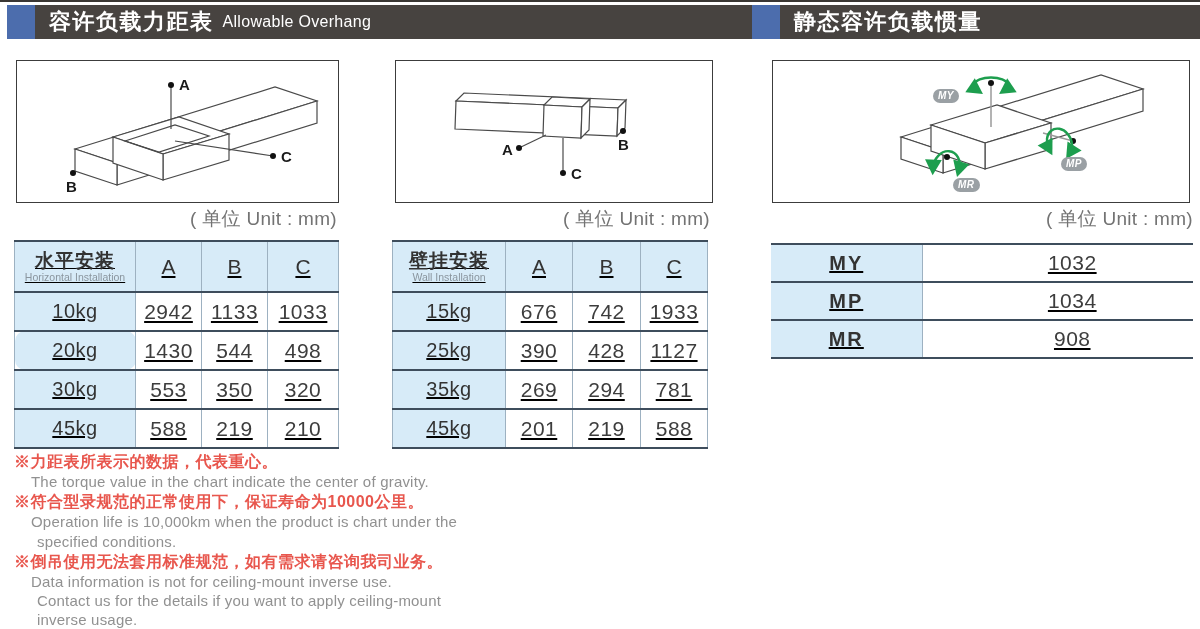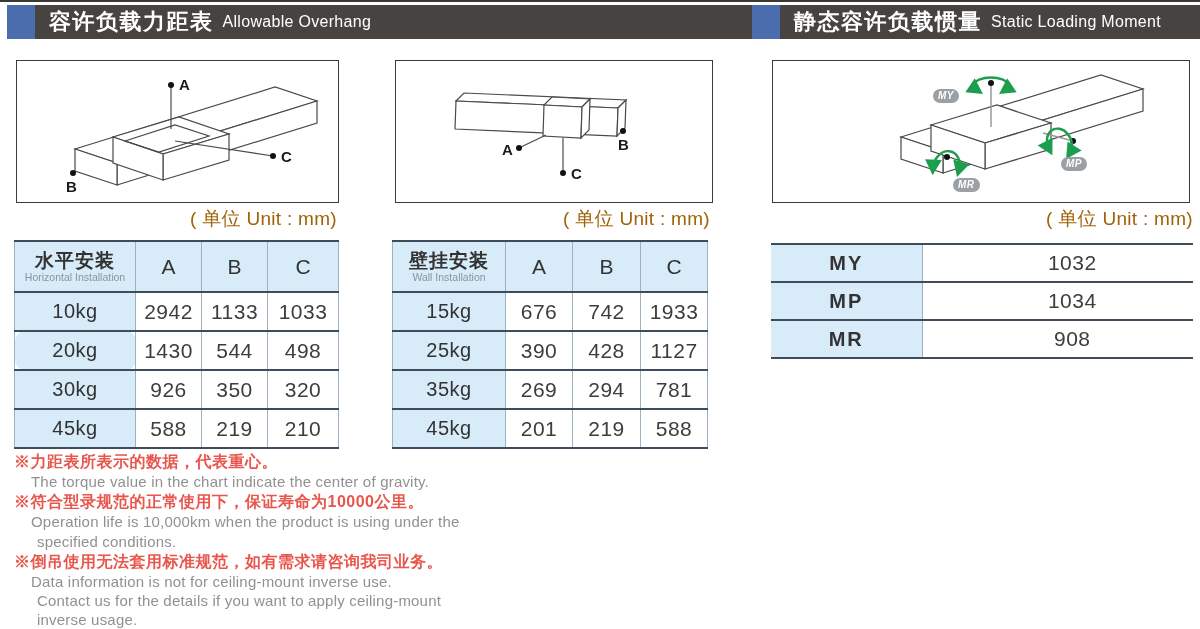--- a/index.html
+++ b/index.html
@@ -19,24 +19,24 @@
   .hen { font-size:16px; font-weight:500; margin-left:9px; white-space:nowrap; letter-spacing:0.3px; }
 
   
   .diagbox { position:absolute; border:1.5px solid #3c3c3c; background:#fff; }
   .diagbox svg { display:block; }
   .ptlabel { position:absolute; font-weight:bold; font-size:15px; color:#1a1a1a; }
   .badge {
     position:absolute; background:#9aa0a4; color:#fff; font-size:10px; font-weight:bold;
     font-style:italic; padding:1px 5px 2px 5px; border-radius:7px; letter-spacing:0.5px; line-height:11px;
   }
-  .unit { position:absolute; font-size:19px; color:#a16207; text-align:right; letter-spacing:0.3px; }
-
-  
-  table.dt { position:absolute; border-collapse:collapse; table-layout:fixed; }
+  .unit { position:absolute; font-size:19px; color:#737373; text-align:right; letter-spacing:0.3px; }
+
+  
+  table.dt { position:absolute; border-collapse:collapse; table-layout:fixed;text-decoration:underline; }
   table.dt td {
     border-left:1px solid #9db1c1; border-right:1px solid #9db1c1;
     border-top:2px solid #3e4d5c; border-bottom:2px solid #3e4d5c;
     text-align:center; vertical-align:middle; padding:0;
   }
   td.blue { background:#d7ebf8; }
   .t-head-zh { font-size:19px; font-weight:bold; color:#333; line-height:21px; letter-spacing:1px; }
   .t-head-en { font-size:10.5px; color:#8a959e; line-height:12px; white-space:nowrap; }
   .colhead { font-size:21px; color:#333; }
   .loadcell { font-size:20px; color:#333; letter-spacing:0.5px; }
@@ -64,21 +64,20 @@
 
   <div class="secheader" style="left:7px; width:782px;border-radius:9px;">
     <span class="bluesq"></span>
     <span class="hzh">容许负载力距表</span>
     <span class="hen">Allowable Overhang</span>
   </div>
 
   <div class="secheader" style="left:752px; width:448px;">
     <span class="bluesq"></span>
     <span class="hzh">静态容许负载惯量</span>
-    <span class="hen">Static Loading Moment</span>
   </div>
 
   <div class="diagbox" style="left:16px; top:60px; width:321px; height:141px;">
     <svg width="321" height="141" viewBox="0 0 321 141">
       <polygon class="dface" points="58,88 258,26 300,40 100,102"></polygon>
       <polygon class="dface" points="100,102 300,40 300,62 100,124"></polygon>
       <polygon class="dface" points="58,88 100,102 100,124 58,110"></polygon>
       <polygon class="dface" points="96,76 162,56 212,73 146,93"></polygon>
       <polygon class="dface" points="146,93 212,73 212,99 146,119"></polygon>
       <polygon class="dface" points="96,76 146,93 146,119 96,102"></polygon>
@@ -167,21 +166,21 @@
         <td class="valcell">1033</td>
       </tr>
       <tr>
         <td class="blue loadcell" style="height:37px;border-radius:10px;">20kg</td>
         <td class="valcell">1430</td>
         <td class="valcell">544</td>
         <td class="valcell">498</td>
       </tr>
       <tr>
         <td class="blue loadcell" style="height:37px;">30kg</td>
-        <td class="valcell">926</td>
+        <td class="valcell">553</td>
         <td class="valcell">350</td>
         <td class="valcell">320</td>
       </tr>
       <tr>
         <td class="blue loadcell" style="height:37px;">45kg</td>
         <td class="valcell">588</td>
         <td class="valcell">219</td>
         <td class="valcell">210</td>
       </tr>
     </tbody>
@@ -249,20 +248,20 @@
         <td class="blue mlabel" style="height:36px;">MR</td>
         <td class="valcell">908</td>
       </tr>
     </tbody>
   </table>
 
   <div class="notes">
     <div class="note-zh">※力距表所表示的数据，代表重心。</div>
     <div class="note-en">The torque value in the chart indicate the center of gravity.</div>
     <div class="note-zh">※符合型录规范的正常使用下，保证寿命为10000公里。</div>
-    <div class="note-en">Operation life is 10,000km when the product is using under the</div>
+    <div class="note-en">Operation life is 10,000km when the product is chart under the</div>
     <div class="note-en ind2">specified conditions.</div>
     <div class="note-zh">※倒吊使用无法套用标准规范，如有需求请咨询我司业务。</div>
     <div class="note-en">Data information is not for ceiling-mount inverse use.</div>
     <div class="note-en ind2">Contact us for the details if you want to apply ceiling-mount</div>
     <div class="note-en ind2">inverse usage.</div>
   </div>
 </div>
 
 </body></html>

